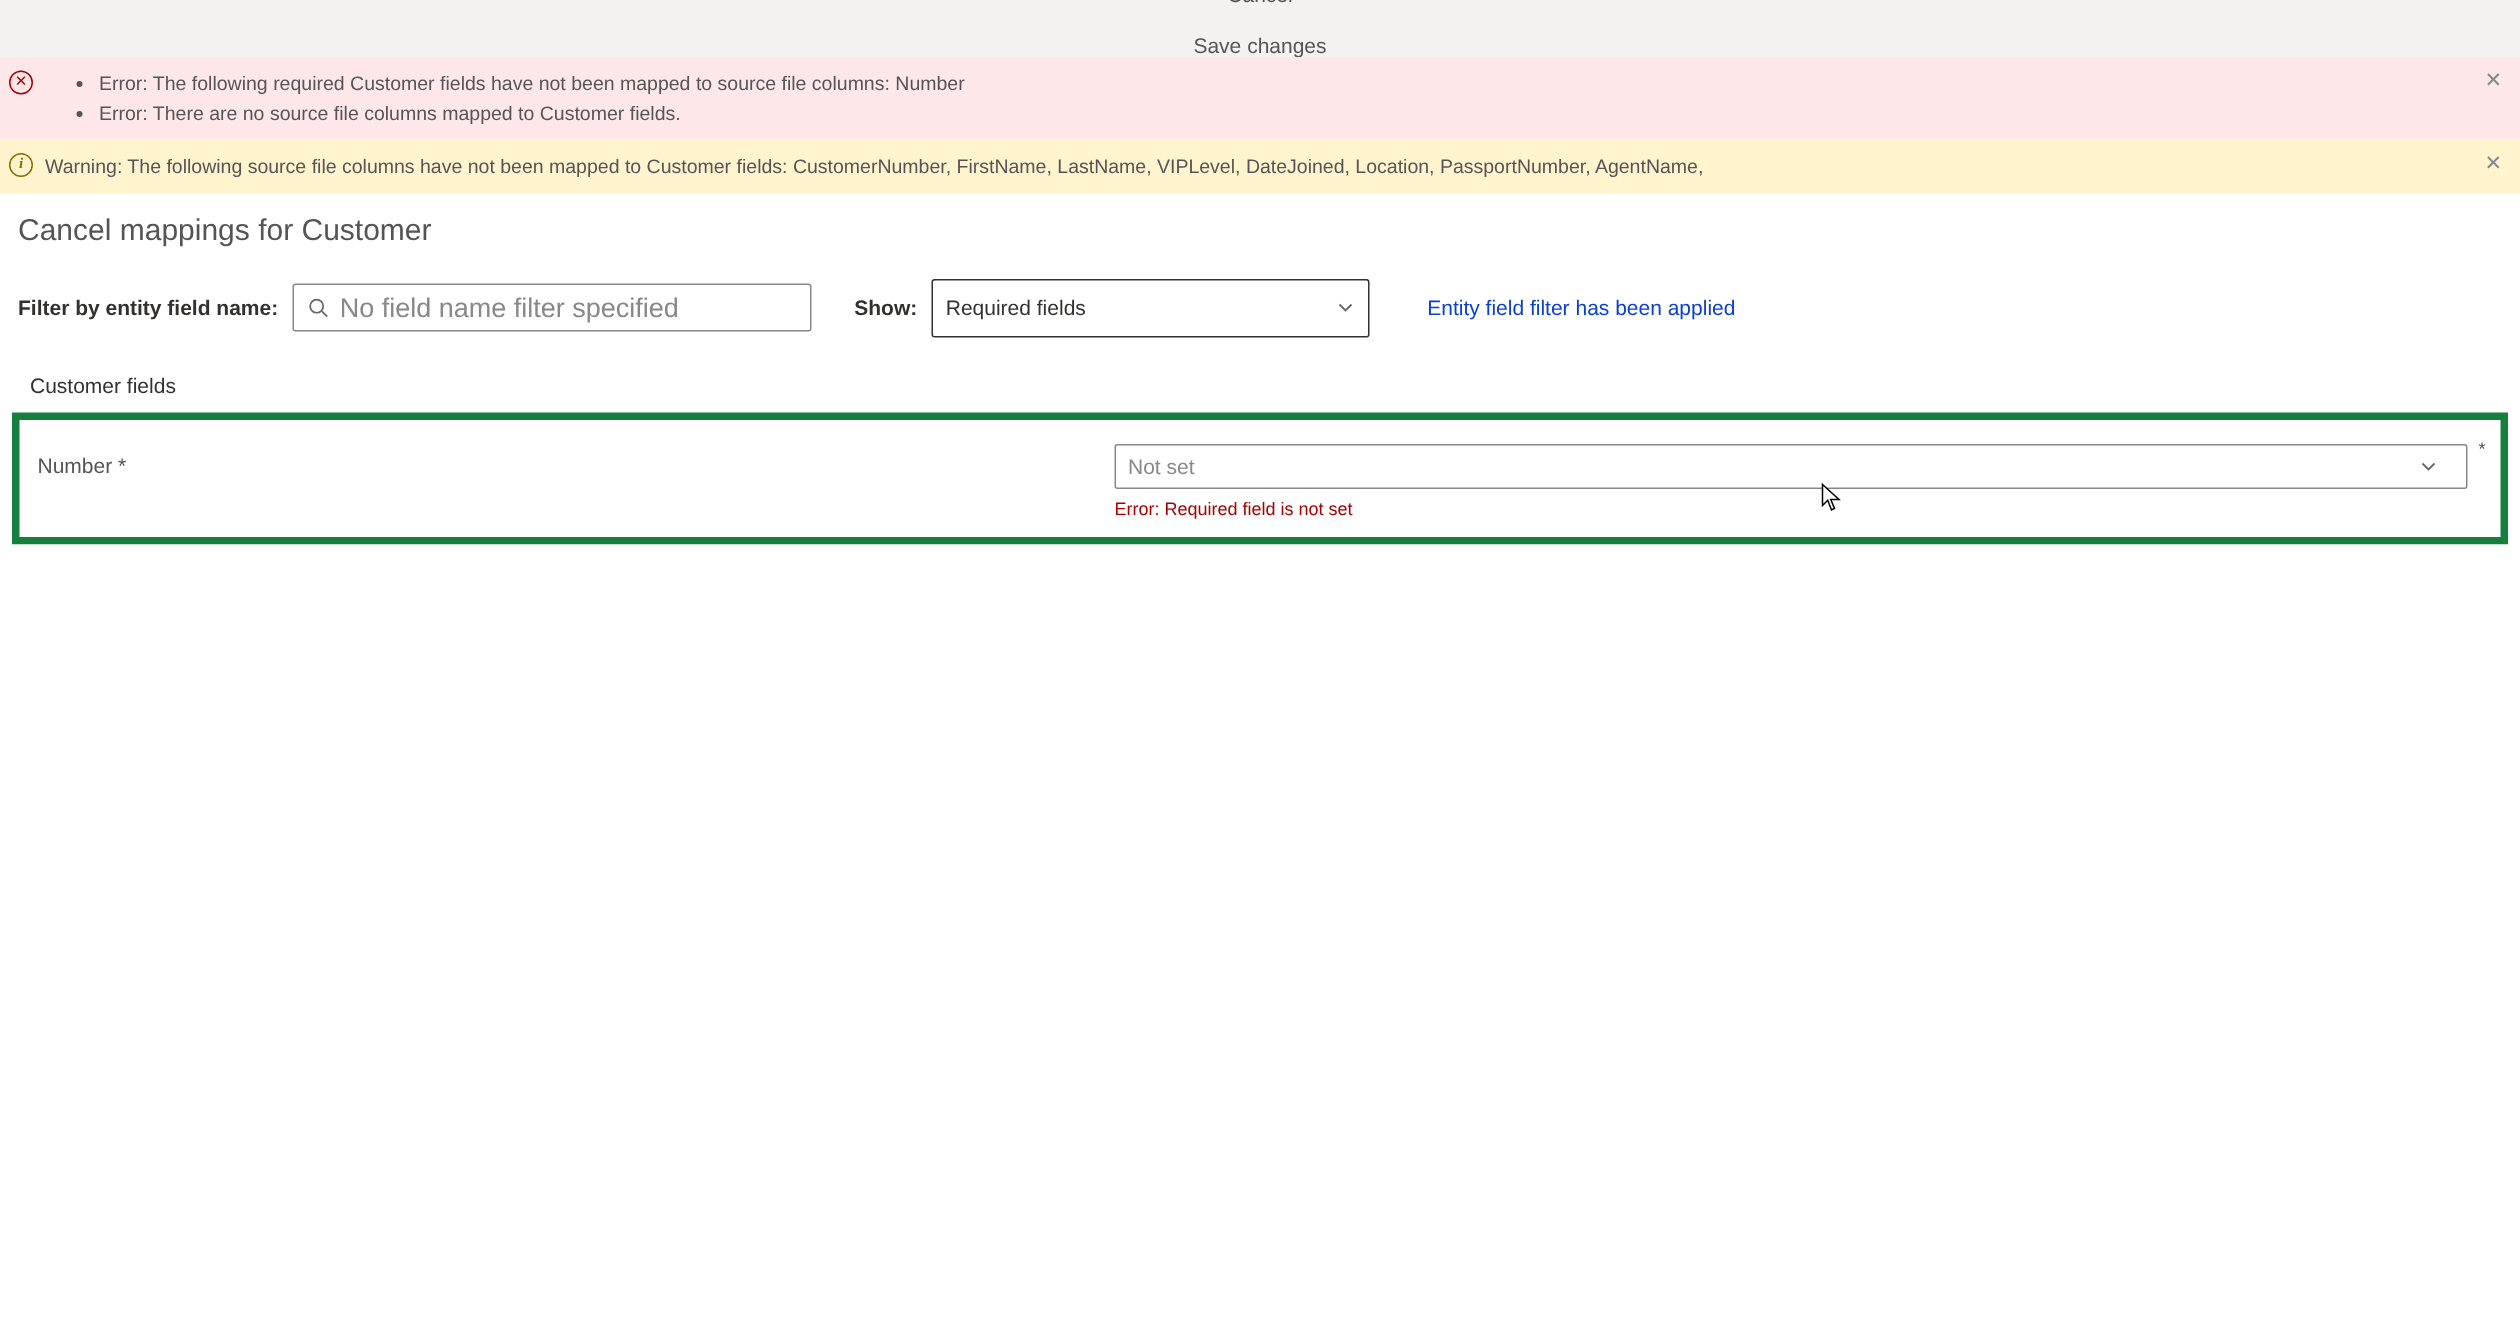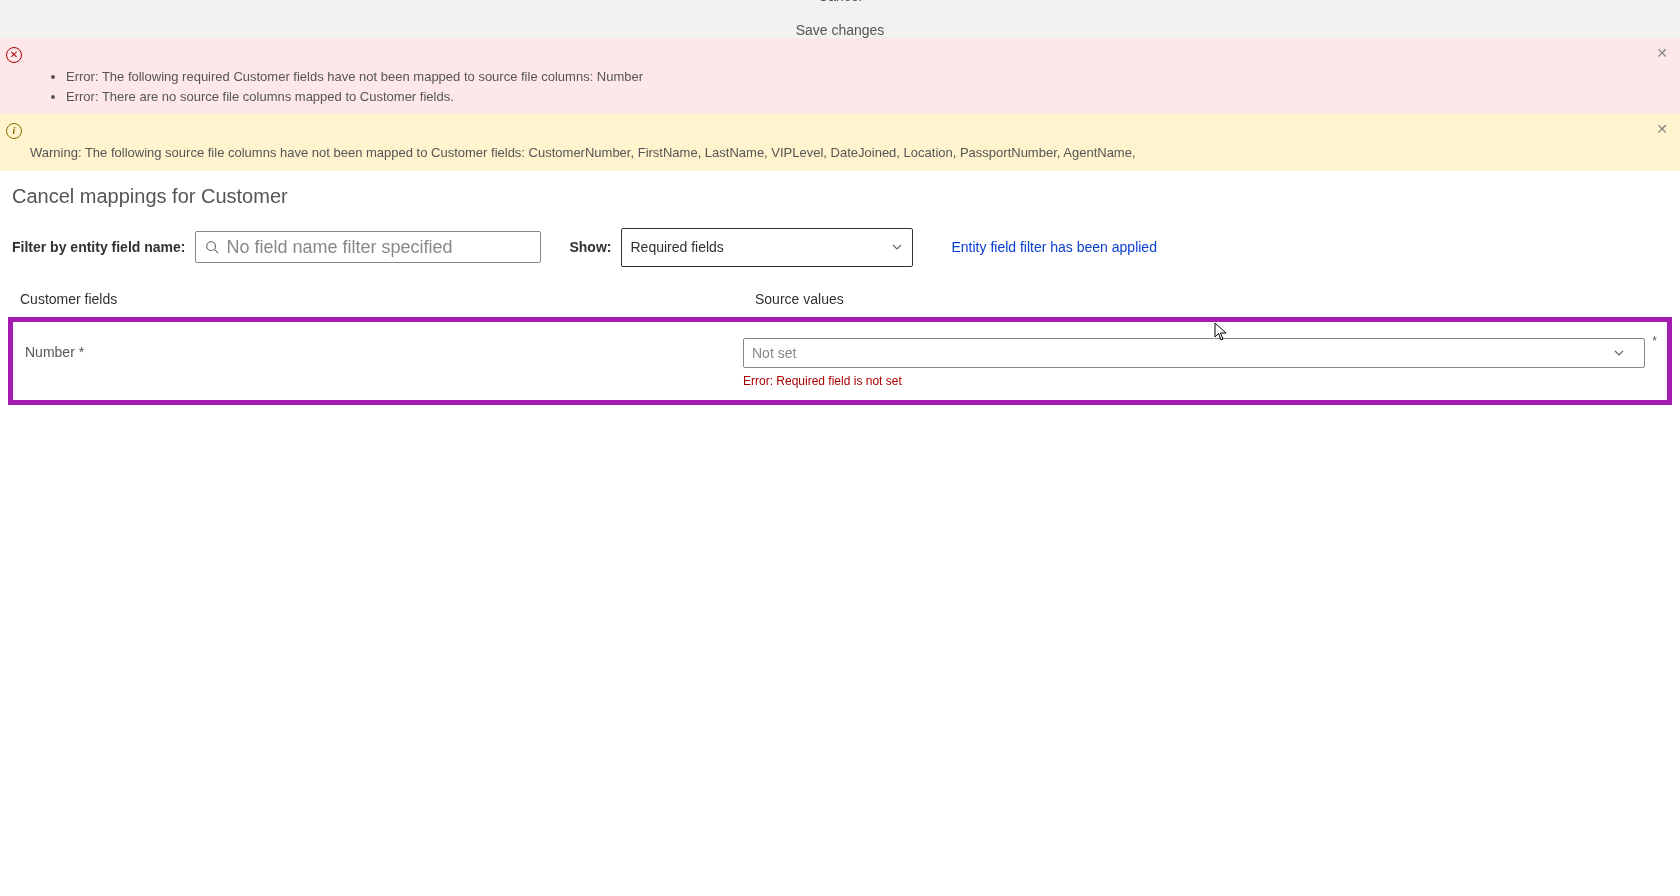--- a/index.html
+++ b/index.html
@@ -63,21 +63,20 @@
     border: 1.5px solid #8a6d00;
     color: #8a6d00;
     font-size: 10px;
     font-weight: bold;
     line-height: 1;
     font-family: Georgia, serif;
     font-style: italic;
   }
   .banner-content {
     flex: 1;
-    margin-top: 21px;
   }
   .banner-content ul {
     list-style: disc;
     margin-left: 36px;
   }
   .banner-content li, .banner-content .msg {
     color: #555;
     line-height: 1.5;
   }
   .banner-close {
@@ -171,21 +170,21 @@
     font-size: 14px;
   }
   .col-fields {
     flex: 0 0 735px;
   }
   .col-source {
     flex: 1;
   }
   .highlight-row {
     margin: 4px 8px 0;
-    border: 5px solid #a21caf;
+    border: 5px solid #15803d;
     padding: 16px 10px 12px;
     display: flex;
     position: relative;
     background: #fff;
   }
   .row-field {
     flex: 0 0 720px;
     padding-left: 2px;
     color: #555;
     font-size: 14px;
@@ -275,21 +274,20 @@
     <div class="show-select-inner">Required fields</div>
     <svg class="chevron" width="12" height="12" viewBox="0 0 12 12" fill="none" stroke="currentColor" stroke-width="1.2">
       <polyline points="2,4 6,8 10,4"></polyline>
     </svg>
   </div>
   <span class="applied-msg">Entity field filter has been applied</span>
 </div>
 
 <div class="table-header">
   <div class="col-fields">Customer fields</div>
-  <div class="col-source">Source values</div>
 </div>
 
 <div class="highlight-row">
   <div class="row-field">Number *</div>
   <div class="row-source">
     <span class="source-asterisk">*</span>
     <div class="source-select">
       <div class="source-select-inner">Not set</div>
       <svg class="chevron" width="12" height="12" viewBox="0 0 12 12" fill="none" stroke="currentColor" stroke-width="1.2" style="right:20px;">
         <polyline points="2,4 6,8 10,4"></polyline>

